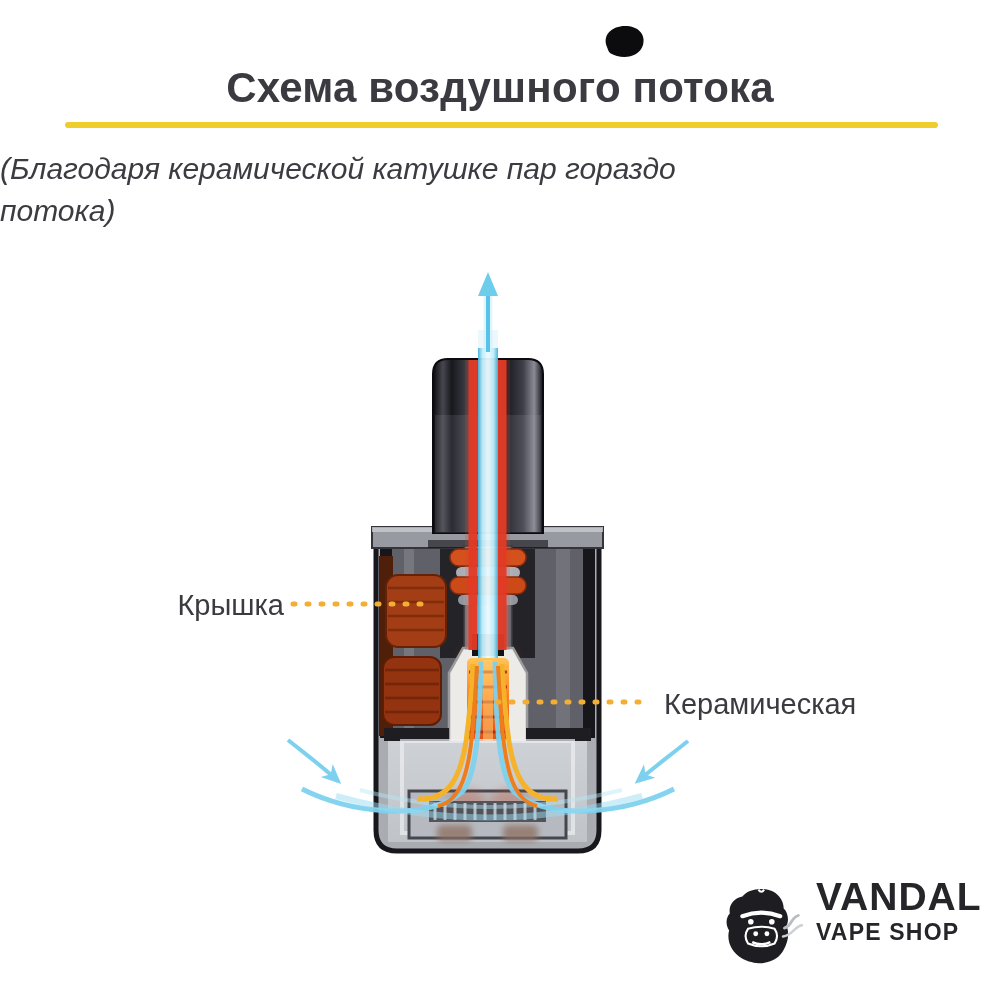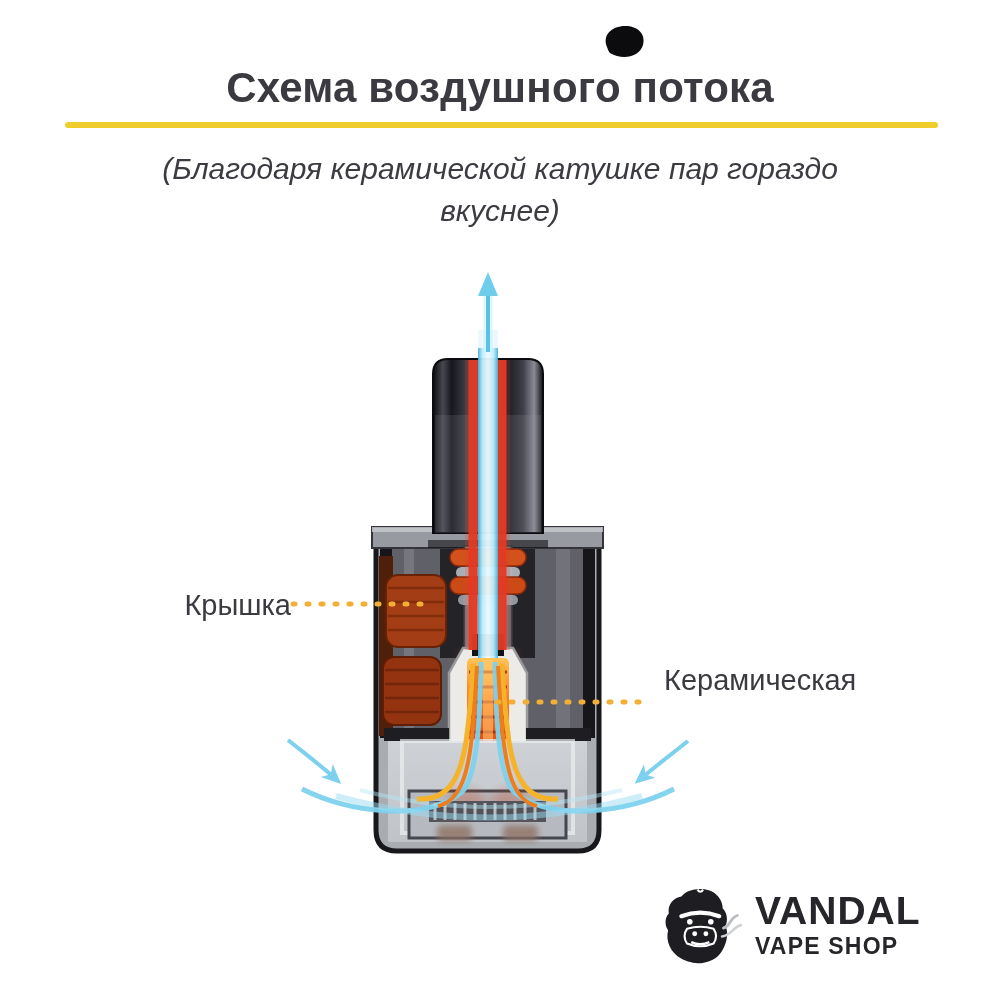--- a/index.html
+++ b/index.html
@@ -10,48 +10,48 @@
   .title{
     position:absolute;top:64px;left:0;width:100%;margin:0;
     text-align:center;font-size:42px;font-weight:bold;color:#3a3a40;letter-spacing:.2px;
   }
   .rule{
     position:absolute;top:122px;left:65px;width:873px;height:6px;
     background:#eecd2d;border-radius:3px;
   }
   .subtitle{
     position:absolute;top:148px;left:0;width:100%;
-    text-align:center;font-style:italic;font-size:30px;line-height:42px;color:#3b3b41;
+    text-align:left;font-style:italic;font-size:30px;line-height:42px;color:#3b3b41;
   }
   .subtitle .subline{display:block;}
   .scene{position:absolute;left:0;top:0;width:1000px;height:1000px;}
   .label{
     position:absolute;font-size:29px;color:#3a3a40;line-height:34px;
   }
-  .label-cap{top:588px;left:7px;width:284px;text-align:right;}
-  .label-coil{top:660px;left:664px;line-height:40px;}
+  .label-cap{top:588px;left:0;width:284px;text-align:right;}
+  .label-coil{top:684px;left:664px;line-height:40px;}
   .label-coil span{display:block;}
   .brand{
-    position:absolute;left:659px;top:876px;display:flex;align-items:center;gap:12px;
+    position:absolute;left:720px;top:876px;display:flex;gap:12px;
   }
   .gorilla{width:84px;height:100px;flex:0 0 auto;}
   .brand-text{color:#26262a;font-weight:bold;}
   .brand-line1{font-size:39px;line-height:41px;letter-spacing:1px;}
   .brand-line2{font-size:23px;line-height:31px;letter-spacing:1.2px;}
 </style>
 </head>
 <body>
 
 <div class="page">
 
   <h1 class="title">Схема воздушного потока</h1>
   <div class="rule" style="background: rgb(238, 205, 45);"></div>
   <div class="subtitle">
     <span class="subline">(Благодаря керамической катушке пар гораздо</span>
-    <span class="subline">вкуснее)</span>
+    <span class="subline">потока)</span>
   </div>
 
   <svg class="scene" viewBox="0 0 1000 1000">
     <defs>
       <linearGradient id="gMouth" x1="0" y1="0" x2="1" y2="0">
         <stop offset="0" stop-color="#0a0a0e"></stop>
           <stop offset=".09" stop-color="#474750"></stop>
         <stop offset=".17" stop-color="#17171d"></stop>
           <stop offset=".30" stop-color="#3c3c45"></stop>
         <stop offset=".46" stop-color="#6d6d78"></stop>

